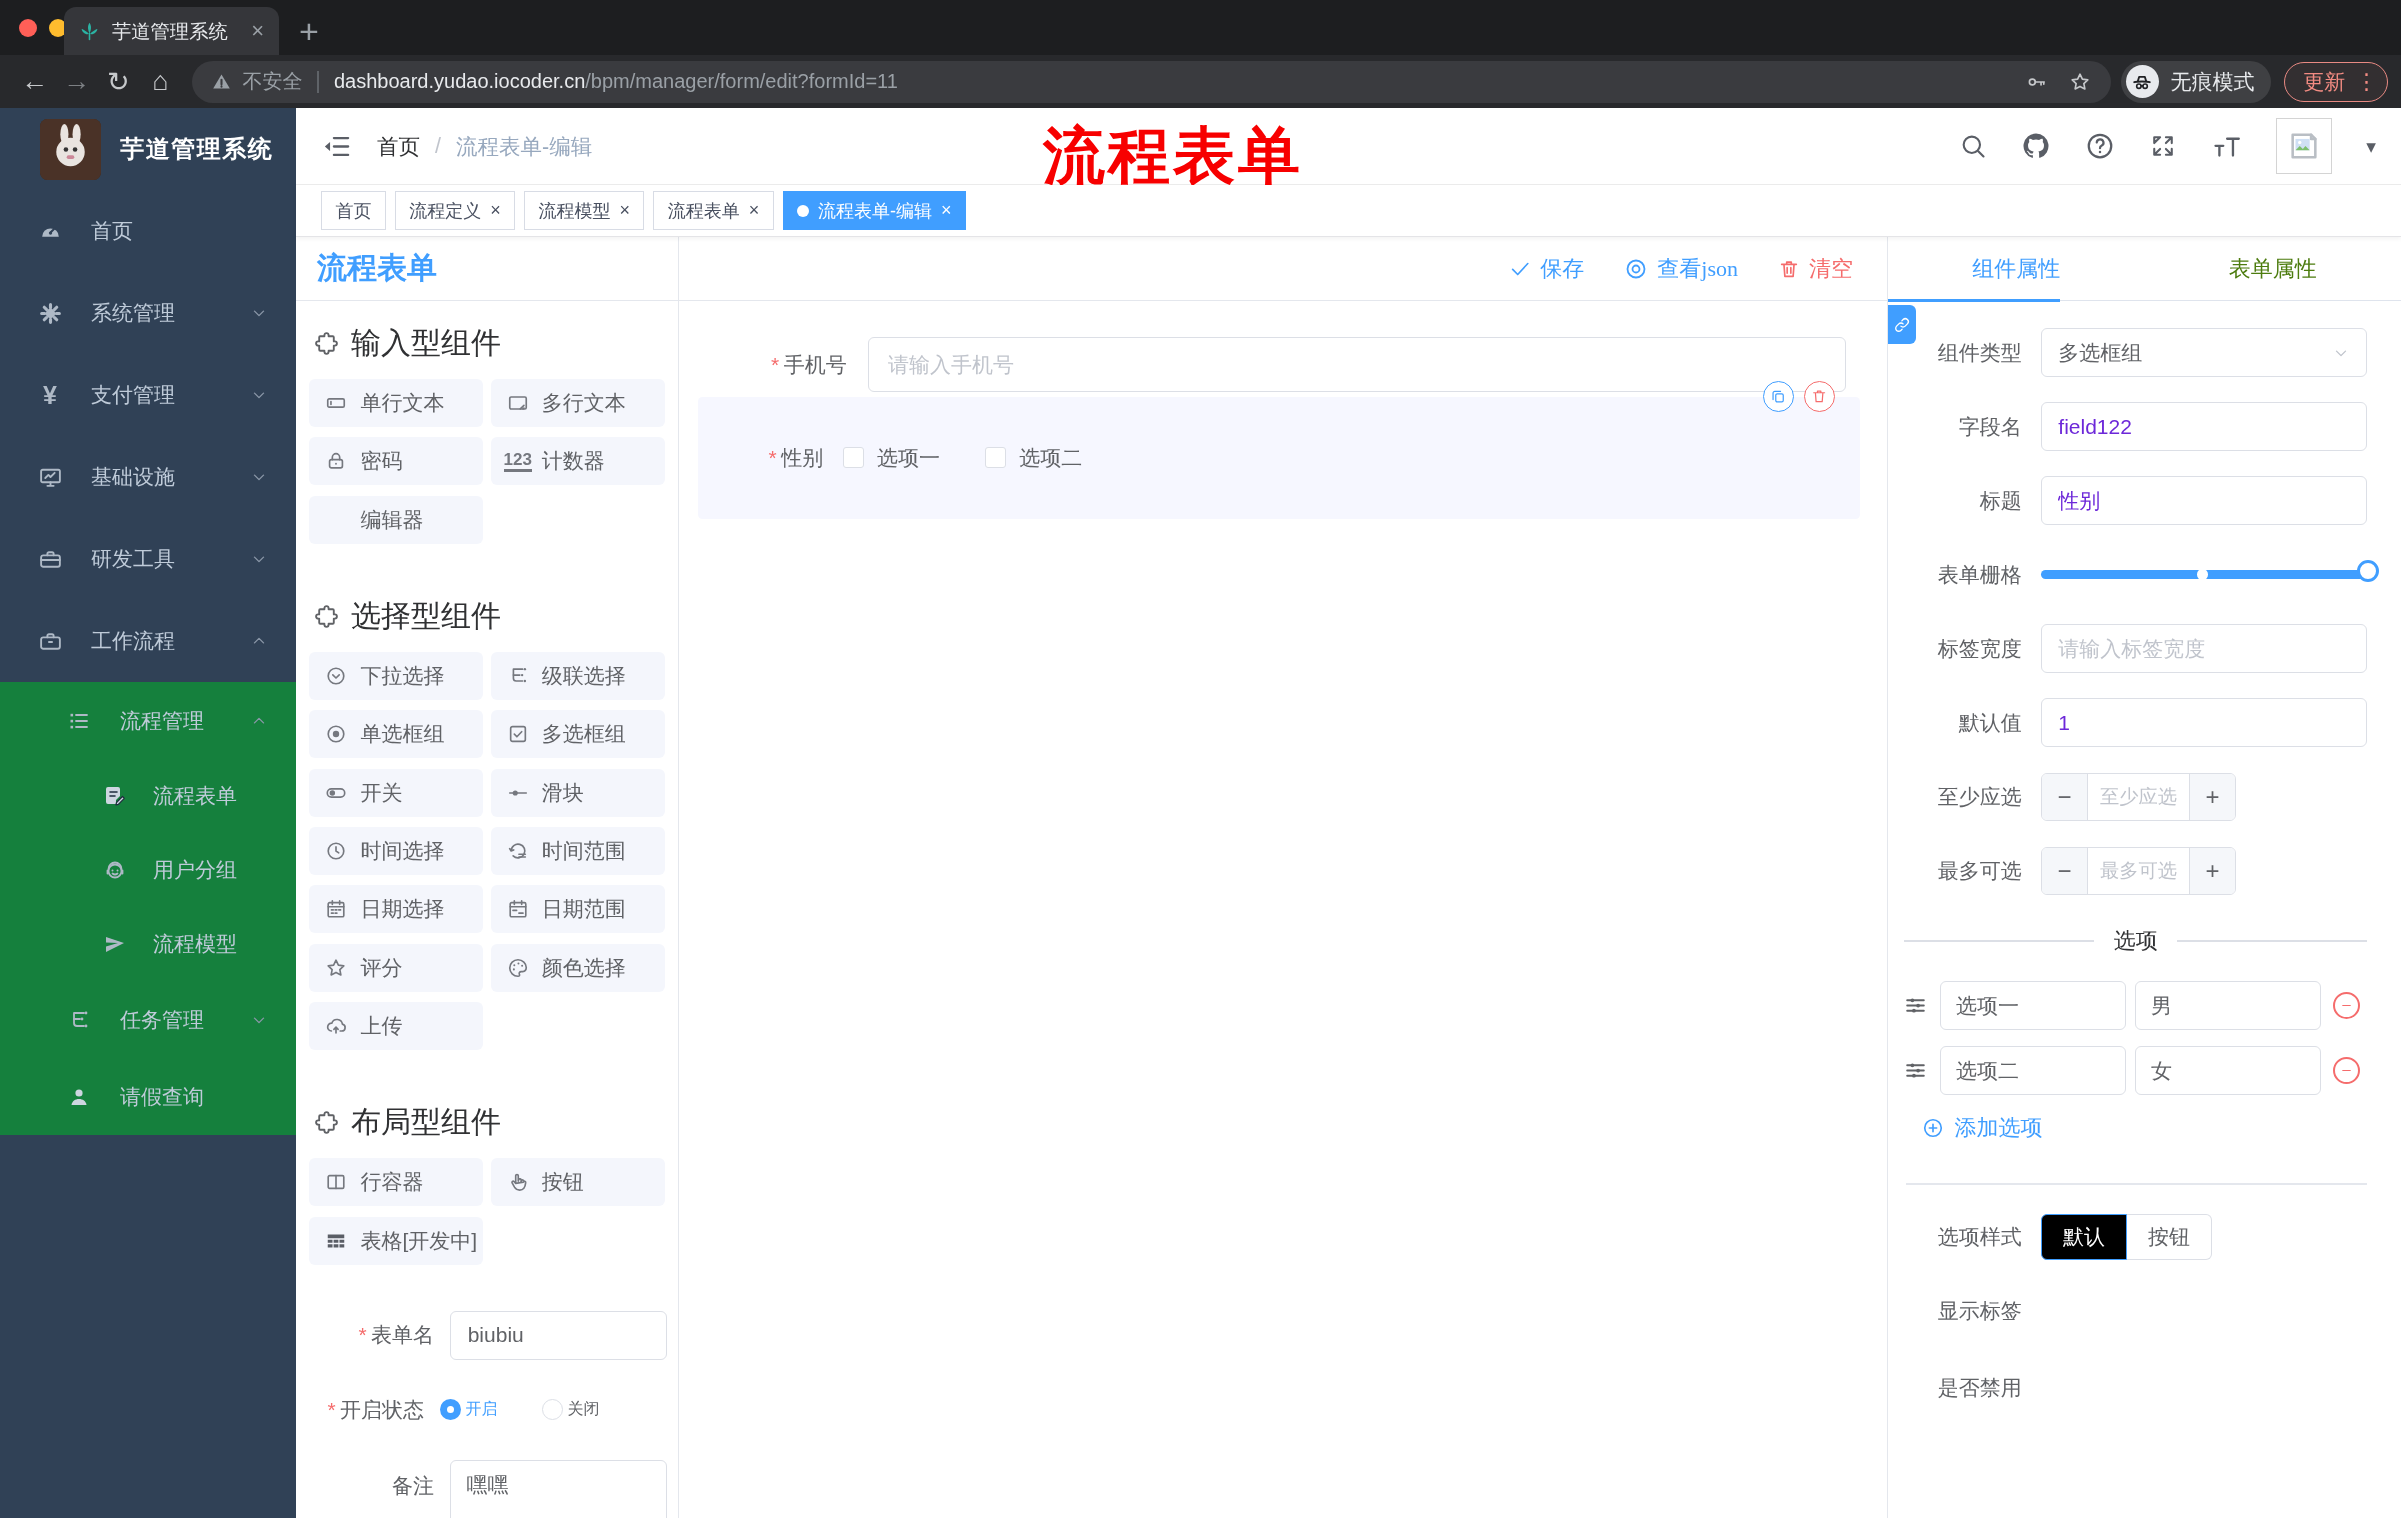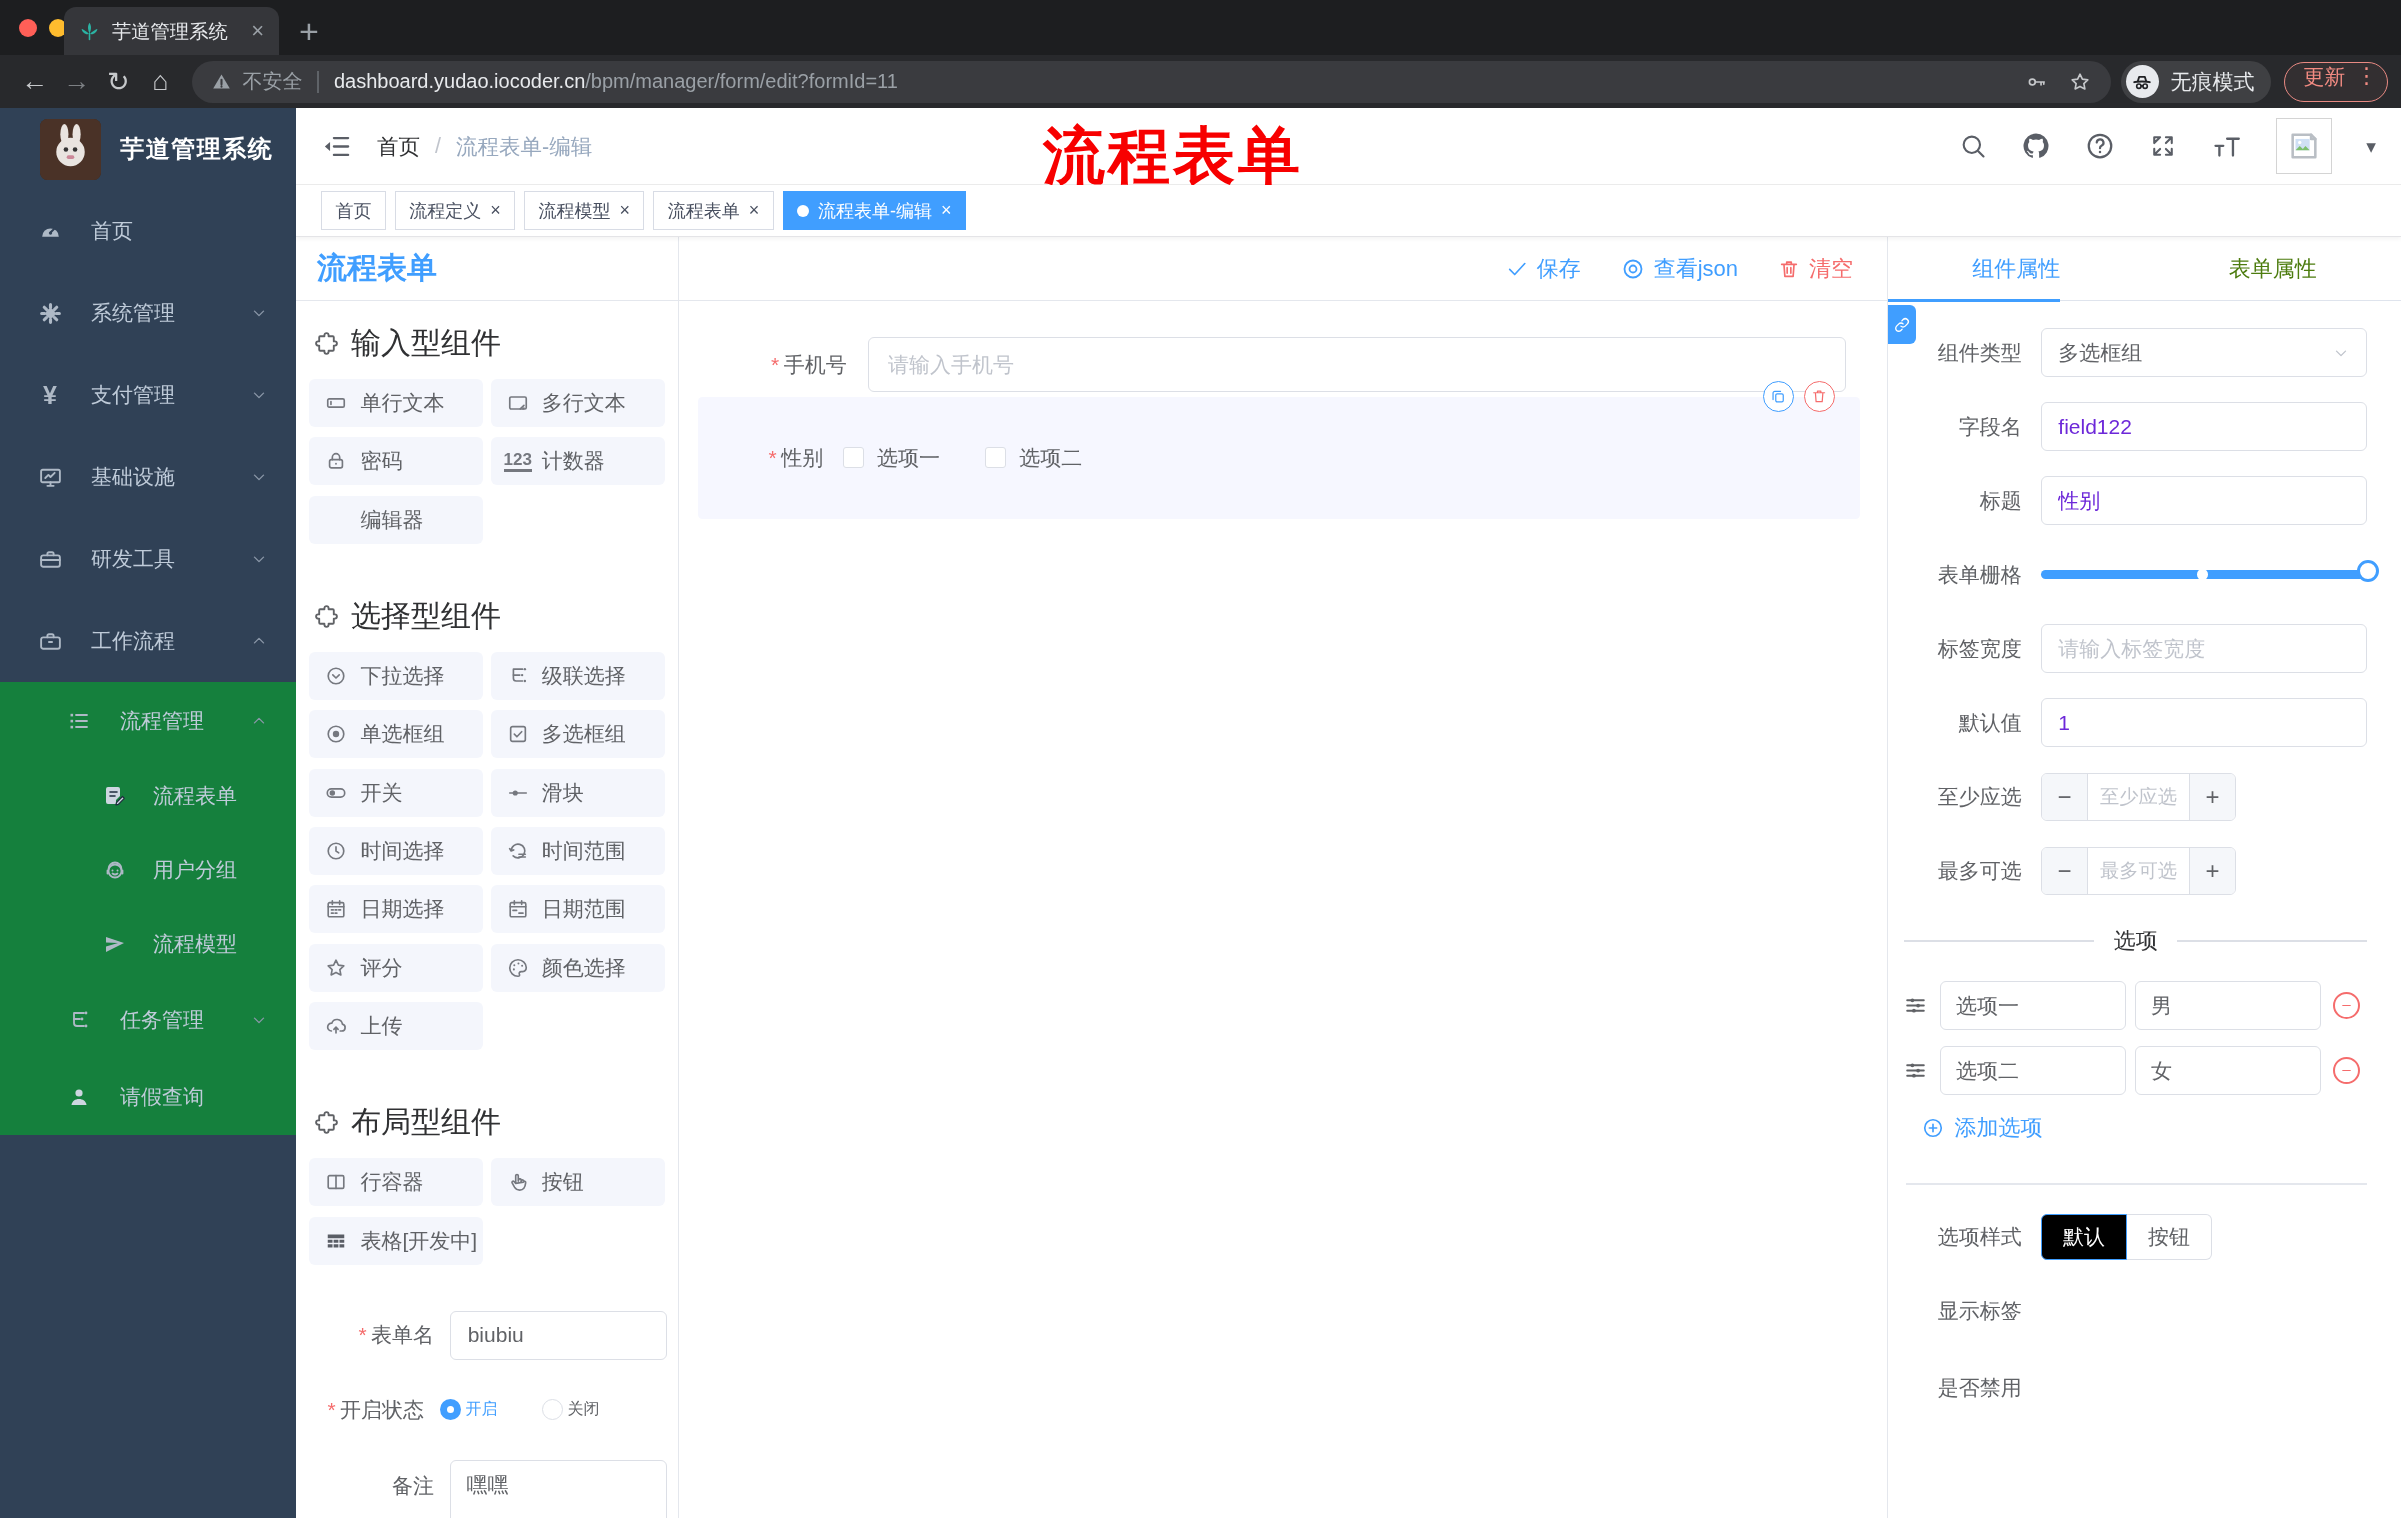--- a/index.html
+++ b/index.html
@@ -22,21 +22,21 @@
   .nav-ic { width:42px; text-align:center; color:#c6c8cb; font-size:27px; }
   .nav-ic.dim { color:#7d8084; }
   .addr { flex:1; height:42px; background:#3a3b3f; border-radius:21px; margin:0 10.4px; display:flex; align-items:center; padding:0 19.3px; font-size:20px; }
   .addr .sec { color:#9aa0a6; margin-left:10.4px; }
   .addr .vdiv { width:1.5px; height:22px; background:#5f6368; margin:0 15px; }
   .addr .dom { color:#e8eaed; }
   .addr .path { color:#9aa0a6; }
   .addr-right { margin-left:auto; display:flex; align-items:center; gap:22px; color:#c6c8cb; }
   .incog { height:42px; background:#3f4043; border-radius:21px; display:flex; align-items:center; gap:12px; padding:4.5px 16.3px 4.5px 4.5px; color:#e8eaed; font-size:21px; margin-right:13.4px; }
   .incog-c { width:33px; height:33px; border-radius:50%; background:#e8eaed; color:#202124; display:flex; align-items:center; justify-content:center; }
-  .update { height:40px; border:1.5px solid #e98a83; border-radius:20px; color:#f28b82; display:flex; gap:10.4px; padding:0 9px 0 18px; font-size:21px; background:rgba(236,146,142,.06); }
+  .update { height:40px; border:1.5px solid #e98a83; border-radius:20px; color:#f28b82; display:flex; align-items:center; gap:10.4px; padding:0 9px 0 18px; font-size:21px; background:rgba(236,146,142,.06); }
 
   
   .app { display:flex; height:1410px; background:#fff; }
   .sidebar { width:296px; flex:none; background:#304156; color:#bfcbd9; font-size:21px; }
   .logo-row { height:82px; display:flex; align-items:center; padding-left:40px; gap:19.3px; }
   .logo-img { width:61px; height:61px; border-radius:7.4px; background:#3a2b22; overflow:hidden; flex:none; }
   .logo-title { color:#fff; font-weight:700; font-size:24px; letter-spacing:1.5px; }
   .mi { height:82px; display:flex; align-items:center; padding:0 28px 0 36px; gap:27px; cursor:pointer; }
   .mi .lab { flex:1; }
   .mi .arr { color:#8a97a8; }
@@ -90,21 +90,21 @@
   .radio.on .rb { border:none; background:#409eff; }
   .radio.on .rb::after { content:""; position:absolute; left:6.7px; top:6.7px; width:7.4px; height:7.4px; border-radius:50%; background:#fff; }
   .radio.on .rlab { color:#409eff; }
   .ta-wrap { position:relative; }
   .ta { width:217px; height:100px; border:1.5px solid #dcdfe6; border-radius:6px; font-size:21px; color:#606266; padding:10.4px 15px; resize:none; font-family:inherit; }
   .notch { position:absolute; right:4.5px; bottom:6px; width:13.4px; height:13.4px;
     background:linear-gradient(135deg,transparent 0 50%,#c0c4cc 50% 56%,transparent 56% 72%,#c0c4cc 72% 78%,transparent 78%); }
 
   
   .canvas { flex:1; min-width:0; border-right:1.5px solid #e4e7ed; display:flex; flex-direction:column; }
-  .c-toolbar { height:64px; flex:none; border-bottom:1.5px solid #e4e7ed; display:flex; align-items:center; justify-content:flex-end; gap:40px; padding-right:34px; font-size:22px; }
+  .c-toolbar { height:64px; flex:none; border-bottom:1.5px solid #e4e7ed; display:flex; align-items:center; justify-content:flex-end; gap:40px; padding-right:34px; font-size:22px;font-family:Liberation Serif, serif; }
   .c-btn { display:flex; align-items:center; gap:9px; color:#409eff; cursor:pointer; }
   .c-btn.red { color:#f56c6c; }
   .c-body { flex:1; position:relative; padding-top:36px; }
   .phone-row { display:flex; align-items:center; padding:0 41px 0 92px; }
   .f-label { font-size:21px; color:#606266; margin-right:21px; flex:none; }
   .phone-input { flex:1; height:55px; border:1.5px solid #dcdfe6; border-radius:6px; font-size:21px; color:#606266; padding:0 19.3px; font-family:inherit; }
   .phone-input::placeholder { color:#c0c4cc; }
   .sel-block { margin:4.5px 27.5px 0 18.6px; height:122px; background:#f6f7ff; border-radius:4.5px; position:relative; display:flex; align-items:center; padding-left:71px; }
   .ckgroup { display:flex; align-items:center; gap:45px; margin-left:19.3px; }
   .ckitem { display:flex; align-items:center; font-size:21px; color:#606266; }

